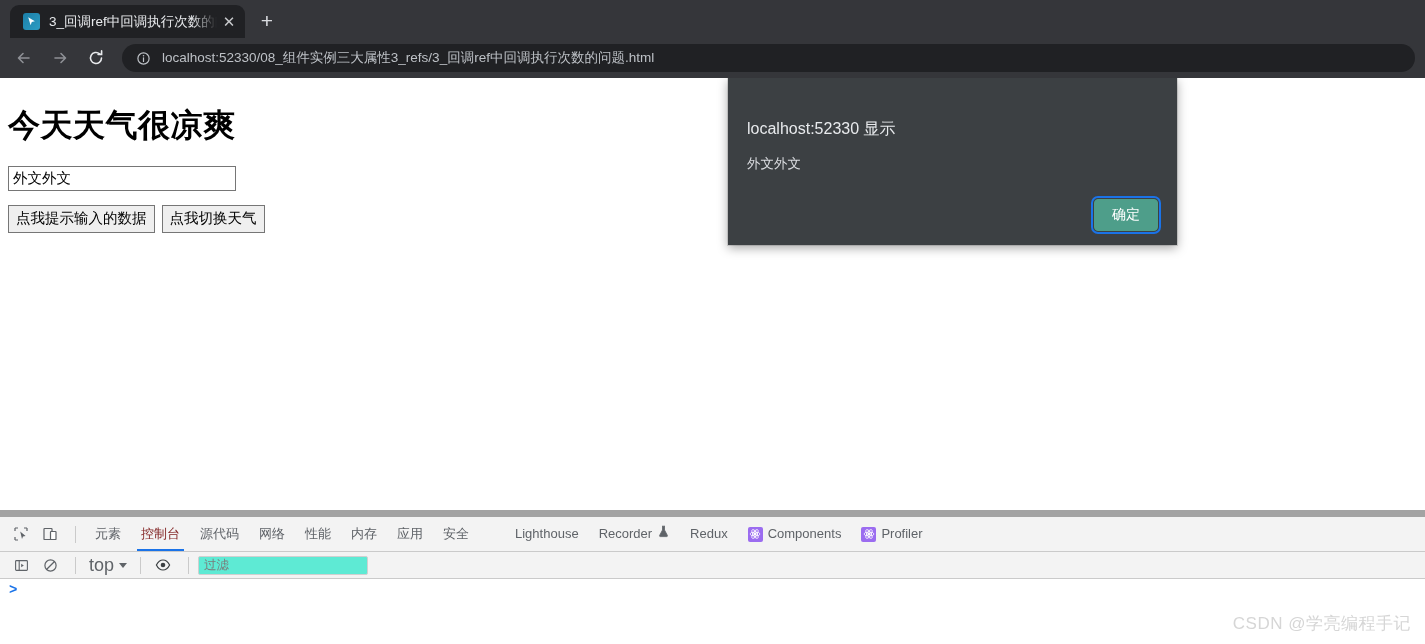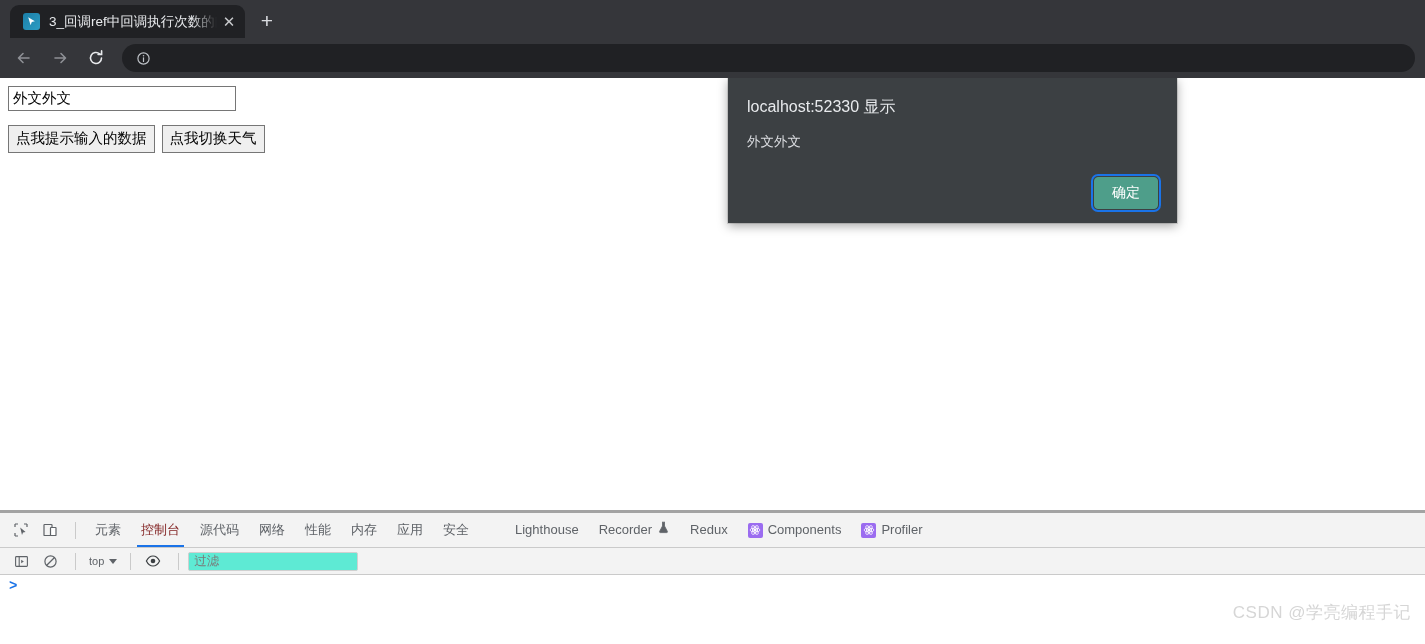--- a/index.html
+++ b/index.html
@@ -178,20 +178,21 @@
     box-shadow: 0 3px 10px rgba(0,0,0,0.35), 0 0 0 1px rgba(0,0,0,0.12);
     padding: 19px 19px 14px 19px;
     display: flex;
     flex-direction: column;
   }
   .js-dialog-title {
     color: #e8eaed;
     font-size: 16px;
     margin-bottom: 15px;
     font-weight: normal;
+    margin-top: 22px;
   }
   .js-dialog-msg {
     color: #dadce0;
     font-size: 13.5px;
     margin-bottom: 26px;
   }
   .js-dialog-actions {
     display: flex;
     justify-content: flex-end;
   }
@@ -205,21 +206,21 @@
     padding: 6px 17px;
     outline: 2px solid #1a73e8;
     outline-offset: 1px;
     text-align: right;
   }
 
   
   .devtools {
     height: 134px;
     background: #ffffff;
-    border-top: 3px solid #a3a3a3;
+    border-top: 7px solid #a3a3a3;
     display: flex;
     flex-direction: column;
     position: relative;
   }
 
   .dt-tabbar {
     height: 35px;
     background: #f3f3f3;
     border-bottom: 1px solid #cacaca;
     display: flex;
@@ -275,21 +276,21 @@
   .dt-toolbar {
     height: 27px;
     background: #f3f3f3;
     border-bottom: 1px solid #cacaca;
     display: flex;
     align-items: center;
     padding-left: 8px;
   }
 
   .ctx-select {
-    font-size: 11px;
+    font-size: 18px;
     color: #5f6368;
     display: flex;
     align-items: center;
     gap: 5px;
     padding: 0 4px;
     white-space: nowrap;
   }
   .caret {
     width: 0; height: 0;
     border-left: 4px solid transparent;
@@ -327,21 +328,21 @@
     color: #1a73e8;
     font-size: 14px;
     font-weight: 600;
     font-family: "Liberation Mono", "DejaVu Sans Mono", monospace;
     line-height: 1;
   }
 
   .watermark {
     position: absolute;
     right: 14px;
-    bottom: 20px;
+    bottom: 9px;
     color: #d6d6d6;
     font-size: 17px;
     letter-spacing: 0.5px;
     white-space: nowrap;
   }
 </style>
 </head>
 <body>
 
 <div class="browser-chrome">
@@ -378,26 +379,28 @@
     </div>
 
     <div class="omnibox">
       <span class="info-icon">
         <svg width="15" height="15" viewBox="0 0 15 15" fill="none" stroke="#bdc1c6" stroke-width="1.2">
           <circle cx="7.5" cy="7.5" r="5.6"></circle>
           <path d="M7.5 6.8 V10.4" stroke-linecap="round"></path>
           <circle cx="7.5" cy="4.8" r="0.75" fill="#bdc1c6" stroke="none"></circle>
         </svg>
       </span>
+      <span class="url-text">localhost:52330/08_组件实例三大属性3_refs/3_回调ref中回调执行次数的问题.html</span>
     </div>
   </div>
 </div>
 
 <div class="viewport">
 
+  <h1 class="page-heading">今天天气很凉爽</h1>
 
   <input class="text-input" type="text" value="外文外文" style="">
 
   <div class="btn-row">
     <button class="page-btn">点我提示输入的数据</button>
     <button class="page-btn">点我切换天气</button>
   </div>
 
   <div class="js-dialog">
     <div class="js-dialog-title">localhost:52330 显示</div>

